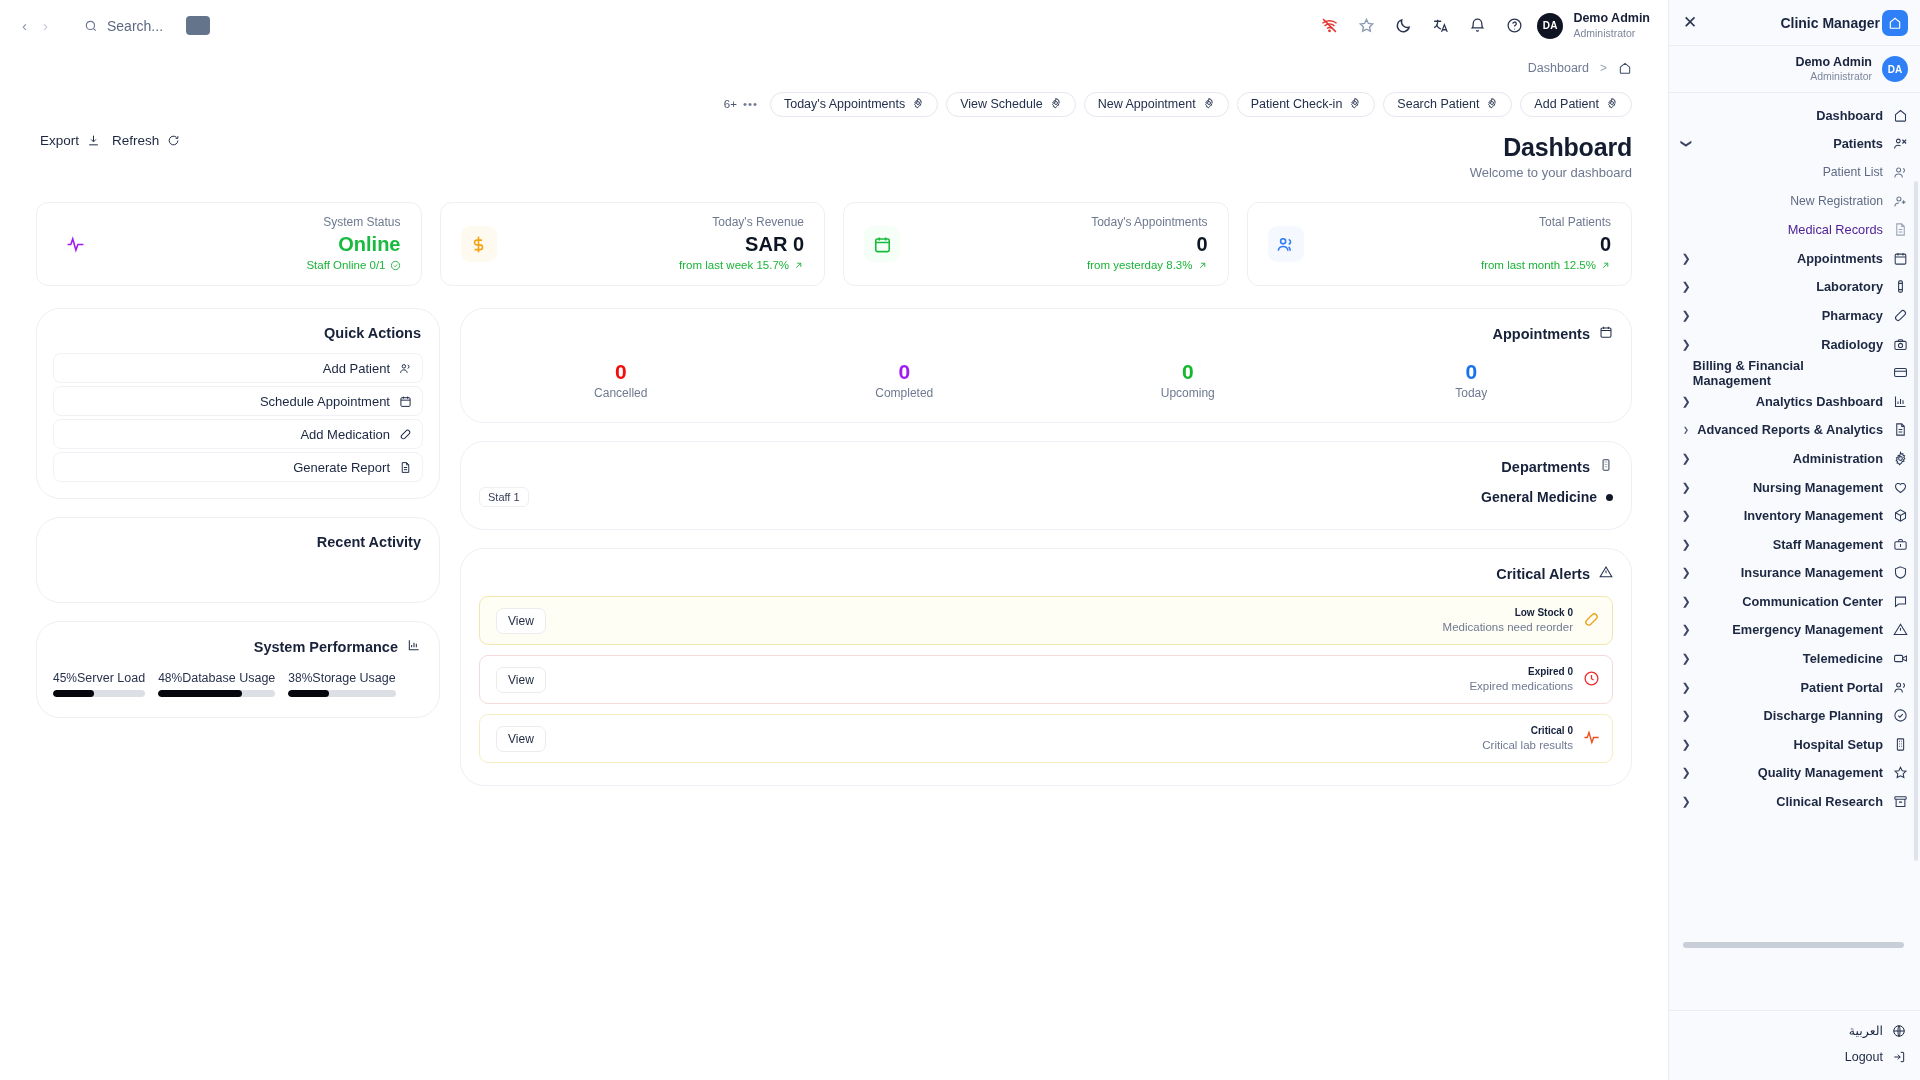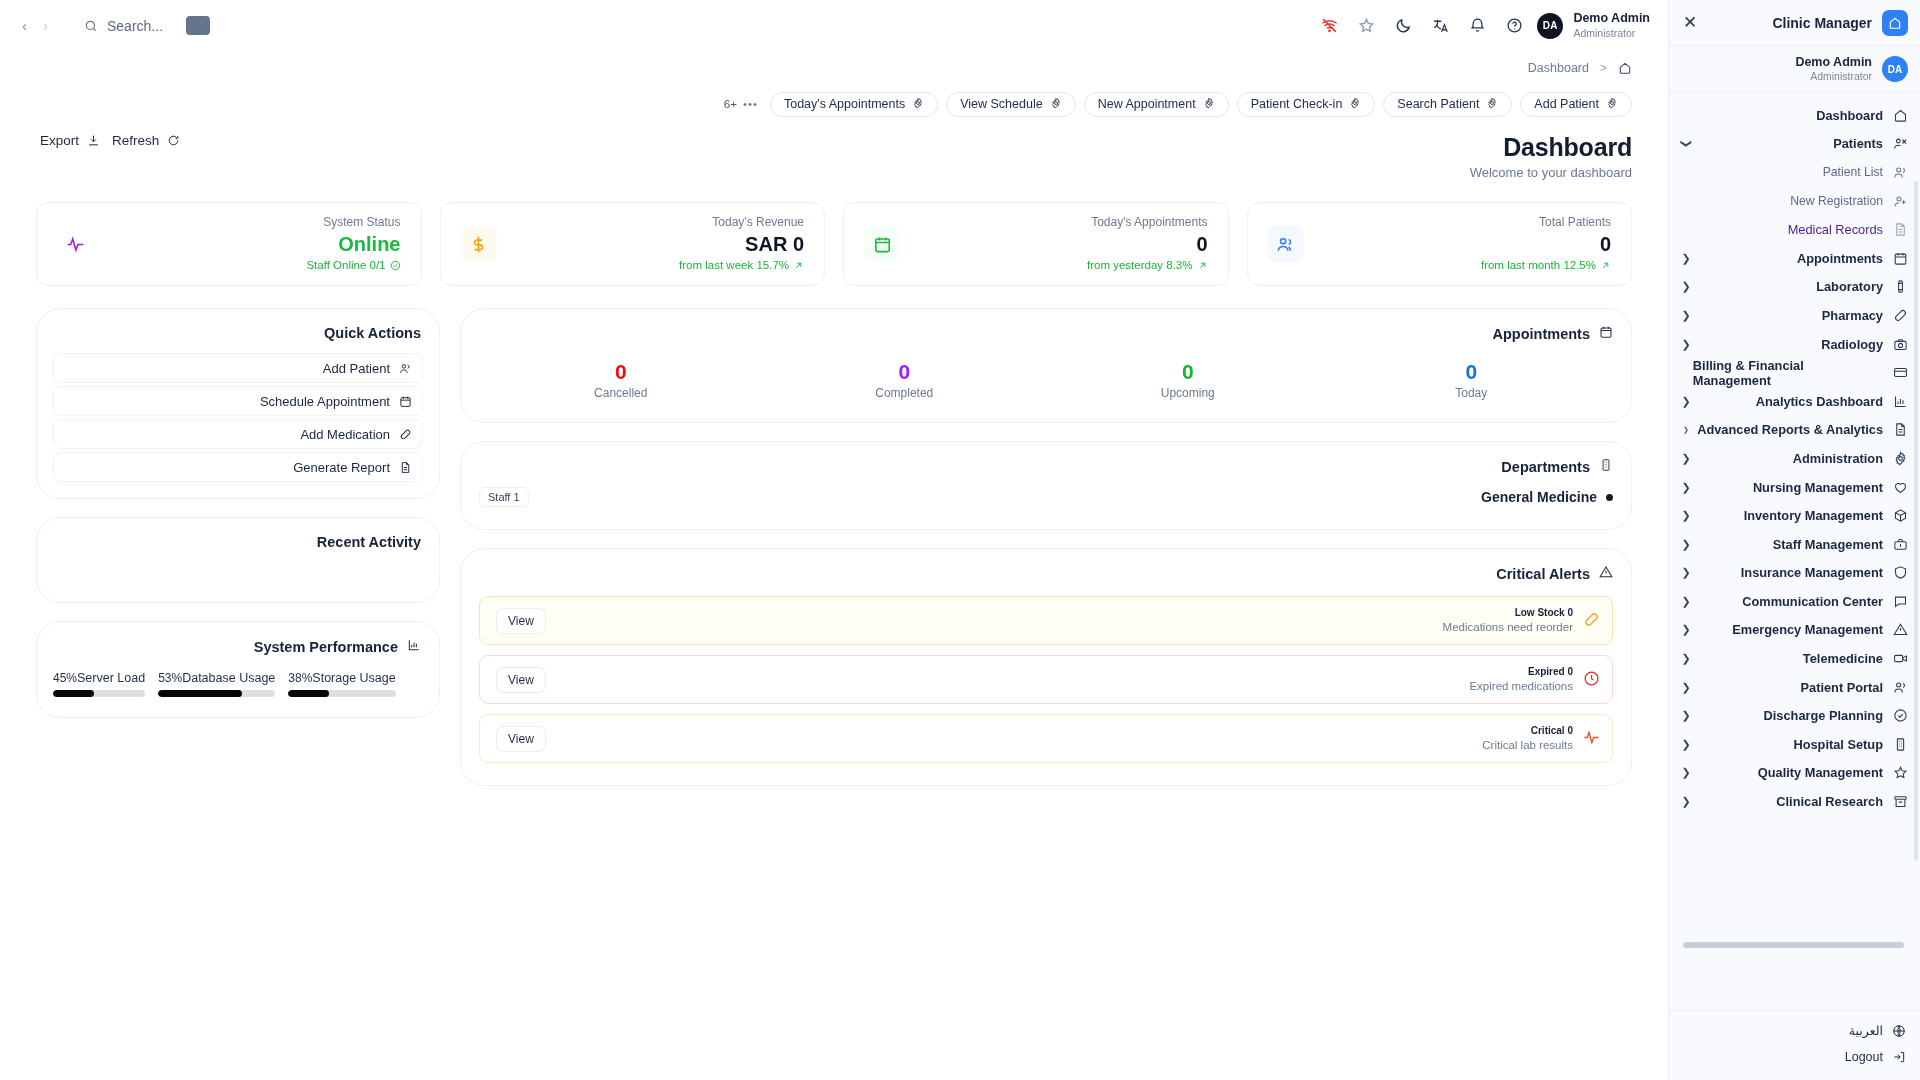--- a/index.html
+++ b/index.html
@@ -117,21 +117,21 @@
   .alert-right { margin-left:auto; display:flex; align-items:center; gap:10px; }
   .alert-texts { text-align:right; line-height:1.35; }
   .alert-title { font-size:10px; font-weight:bold; color:#15203a; }
   .alert-desc { font-size:11.5px; color:#6f7a92; }
   .alert-ico svg { width:17px; height:17px; }
 
   
   .sidebar { width:252px; height:1080px; background:#f8fafd; border-left:1px solid #e8ecf3; display:flex; flex-direction:column; position:relative; }
   .sb-top { height:45px; display:flex; align-items:center; padding:0 12px 0 14px; gap:10px; }
   .sb-close { font-size:17px; color:#2c3650; cursor:pointer; line-height:1; }
-  .sb-brand { margin-left:auto; display:flex; align-items:center; gap:10px;text-align:right; }
+  .sb-brand { margin-left:auto; display:flex; align-items:center; gap:2px;text-align:right; }
   .sb-brand-name { font-size:14px; font-weight:bold; color:#1a2440; }
   .sb-logo { width:26px; height:26px; border-radius:7px; background:#2f80f7; display:flex; align-items:center; justify-content:center; }
   .sb-logo svg { width:14px; height:14px; color:#fff; }
   .sb-user { height:48px; border-top:1px solid #e9edf4; border-bottom:1px solid #e9edf4; display:flex; align-items:center; justify-content:flex-end; gap:10px; padding:0 12px; }
   .sb-user-text { text-align:right; line-height:1.25; }
   .sb-user-name { font-size:12.5px; font-weight:bold; color:#19233d; }
   .sb-user-role { font-size:10.5px; color:#7c879d; }
   .avatar-blue { width:26px; height:26px; border-radius:50%; background:#2f80f7; color:#fff; font-size:10px; font-weight:bold; display:flex; align-items:center; justify-content:center; }
 
   .sb-nav { flex:1; overflow:hidden; padding-top:8px; position:relative; }
@@ -454,21 +454,21 @@
               <div class="perf-row-top">
                 <span class="perf-pct">45%</span>
                 <span class="perf-name">Server Load</span>
               </div>
               <div class="perf-track">
                 <div class="perf-fill" id="perf0" style="width: 45%;"></div>
               </div>
             </div>
             <div>
               <div class="perf-row-top">
-                <span class="perf-pct">53%</span>
+                <span class="perf-pct">48%</span>
                 <span class="perf-name">Database Usage</span>
               </div>
               <div class="perf-track">
                 <div class="perf-fill" id="perf1" style="width: 72%;"></div>
               </div>
             </div>
             <div>
               <div class="perf-row-top">
                 <span class="perf-pct">38%</span>
                 <span class="perf-name">Storage Usage</span>

